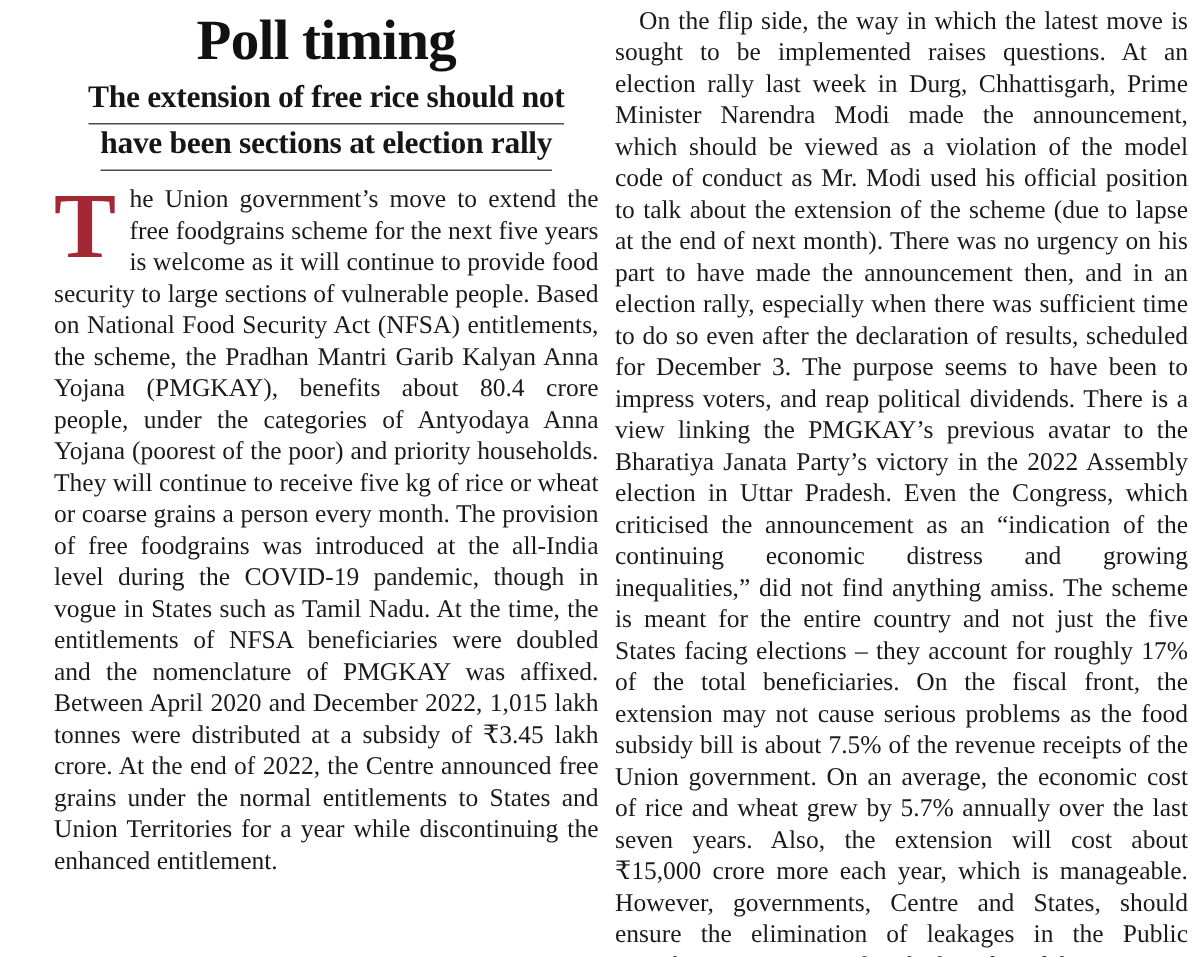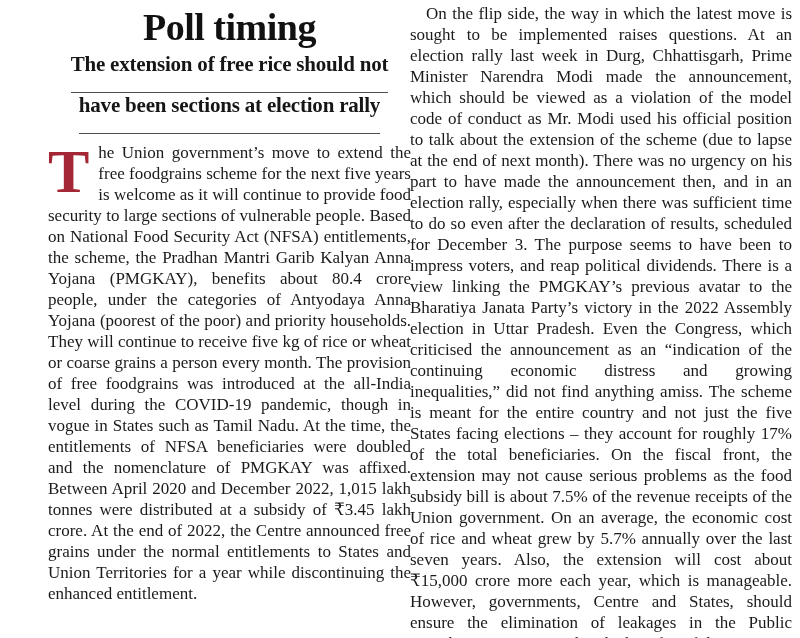--- a/index.html
+++ b/index.html
@@ -15,21 +15,21 @@
     font-family: "Liberation Serif", "DejaVu Serif", serif;
     color: #1a1a1a;
   }
   .page {
     position: absolute;
     inset: 0;
     background: #ffffff;
   }
   .col-left {
     position: absolute;
-    left: 48px;
+    left: 36px;
     top: 0;
     width: 363px;
     height: 638px;
     overflow: hidden;
   }
   .col-right {
     position: absolute;
     left: 410px;
     top: 0;
     width: 382px;
@@ -50,21 +50,21 @@
     text-align: center;
     font-size: 21px;
     line-height: 24px;
     font-weight: bold;
     letter-spacing: -0.2px;
     color: #161616;
   }
   .subhead .u-line {
     display: inline-block;
     border-bottom: 1.5px solid #4d4d4d;
-    padding-bottom: 16px;
+    padding-bottom: 6px;
   }
   .body-text {
     margin: 0;
     font-size: 17px;
     line-height: 21px;
     text-align: justify;
     color: #1a1a1a;
     hyphens: auto;
     -webkit-hyphens: auto;
   }

